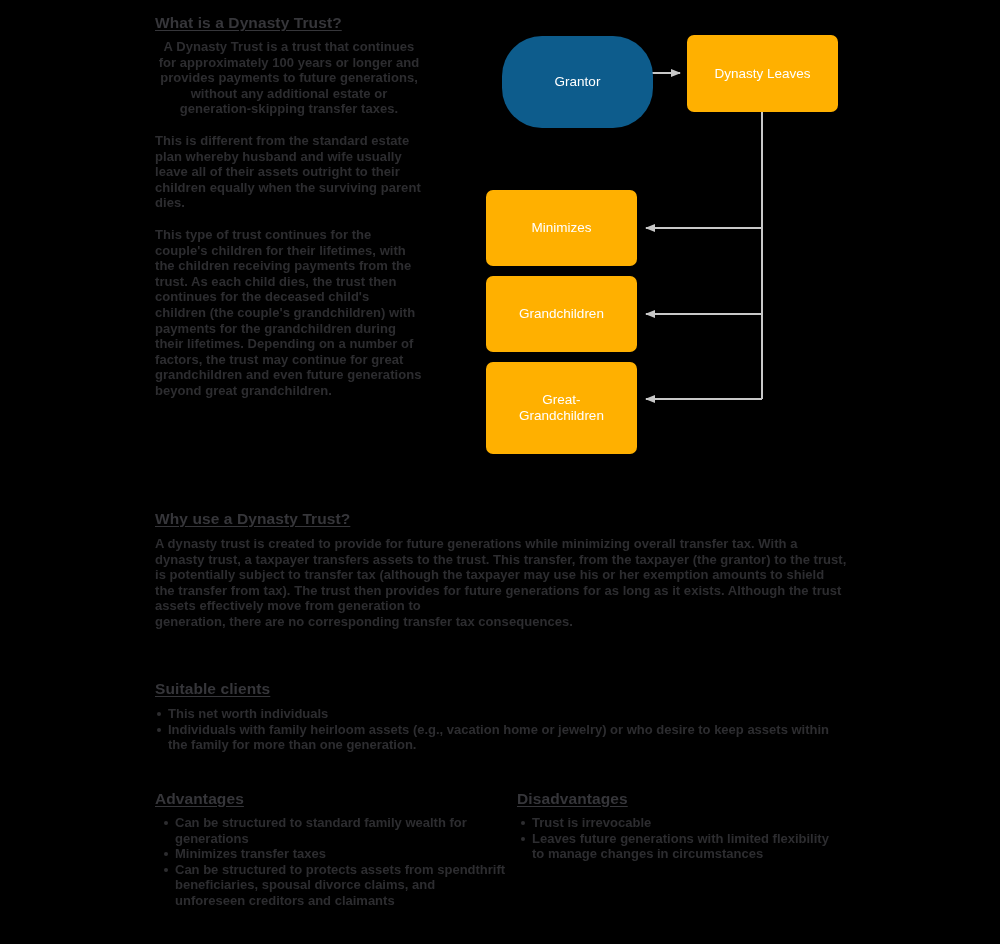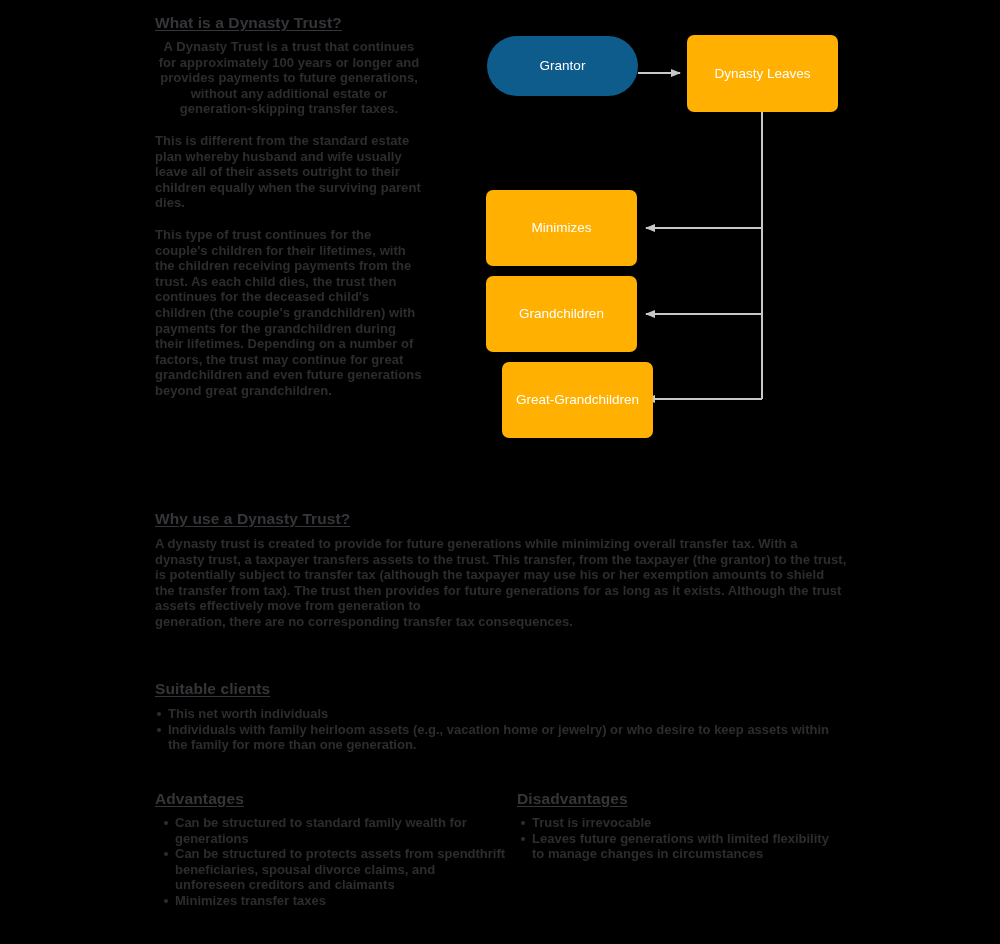--- a/index.html
+++ b/index.html
@@ -138,37 +138,37 @@
 
       <path d="M292,92 L292,379" stroke="#c8c8c8" stroke-width="2" fill="none"></path>
 
       <path d="M292,208 L176,208" stroke="#c8c8c8" stroke-width="2" fill="none" marker-end="url(#ah)"></path>
 
       <path d="M292,294 L176,294" stroke="#c8c8c8" stroke-width="2" fill="none" marker-end="url(#ah)"></path>
 
       <path d="M292,379 L176,379" stroke="#c8c8c8" stroke-width="2" fill="none" marker-end="url(#ah)"></path>
     </svg>
 
-    <div class="node node-grantor" style="left:17px; top:16px; width:151px; height:60px;">
+    <div class="node node-grantor" style="left:32px; top:16px; width:151px; height:92px;">
       <span>Grantor</span>
     </div>
 
     <div class="node node-trust" style="left:217px; top:15px; width:151px; height:77px;">
       <span>Dynasty Leaves</span>
     </div>
 
     <div class="node node-gen" style="left:16px; top:170px; width:151px; height:76px;">
       <span>Minimizes</span>
     </div>
 
     <div class="node node-gen" style="left:16px; top:256px; width:151px; height:76px;">
       <span>Grandchildren</span>
     </div>
 
-    <div class="node node-gen" style="left:32px; top:342px; width:151px; height:76px; flex-direction:row;">
+    <div class="node node-gen" style="left:16px; top:342px; width:151px; height:92px; flex-direction:column;">
       <span>Great-</span>
       <span>Grandchildren</span>
     </div>
   </div>
 
   <div class="heading" style="left:155px; top:510px;">Why use a Dynasty Trust?</div>
 
   <div class="para wide" style="left:155px; top:536px; width:692px;">A dynasty trust is created to provide for future generations while minimizing overall transfer tax. With a dynasty trust, a taxpayer transfers assets to the trust. This transfer, from the taxpayer (the grantor) to the trust, is potentially subject to transfer tax (although the taxpayer may use his or her exemption amounts to shield the transfer from tax). The trust then provides for future generations for as long as it exists. Although the trust assets effectively move from generation to</div>
 
   <div class="para wide" style="left:155px; top:614px;">generation, there are no corresponding transfer tax consequences.</div>
@@ -177,22 +177,22 @@
 
   <ul class="bullets" style="left:155px; top:706px; width:680px;">
     <li>This net worth individuals</li>
     <li>Individuals with family heirloom assets (e.g., vacation home or jewelry) or who desire to keep assets within the family for more than one generation.</li>
   </ul>
 
   <div class="heading" style="left:155px; top:790px;">Advantages</div>
 
   <ul class="bullets" style="left:162px; top:815px; width:345px;">
     <li>Can be structured to standard family wealth for generations</li>
+    <li>Minimizes transfer taxes</li>
     <li>Can be structured to protects assets from spendthrift beneficiaries, spousal divorce claims, and unforeseen creditors and claimants</li>
-    <li>Minimizes transfer taxes</li>
   </ul>
 
   <div class="heading" style="left:517px; top:790px;">Disadvantages</div>
 
   <ul class="bullets" style="left:519px; top:815px; width:320px;">
     <li>Trust is irrevocable</li>
     <li>Leaves future generations with limited flexibility to manage changes in circumstances</li>
   </ul>
 
 </div>

